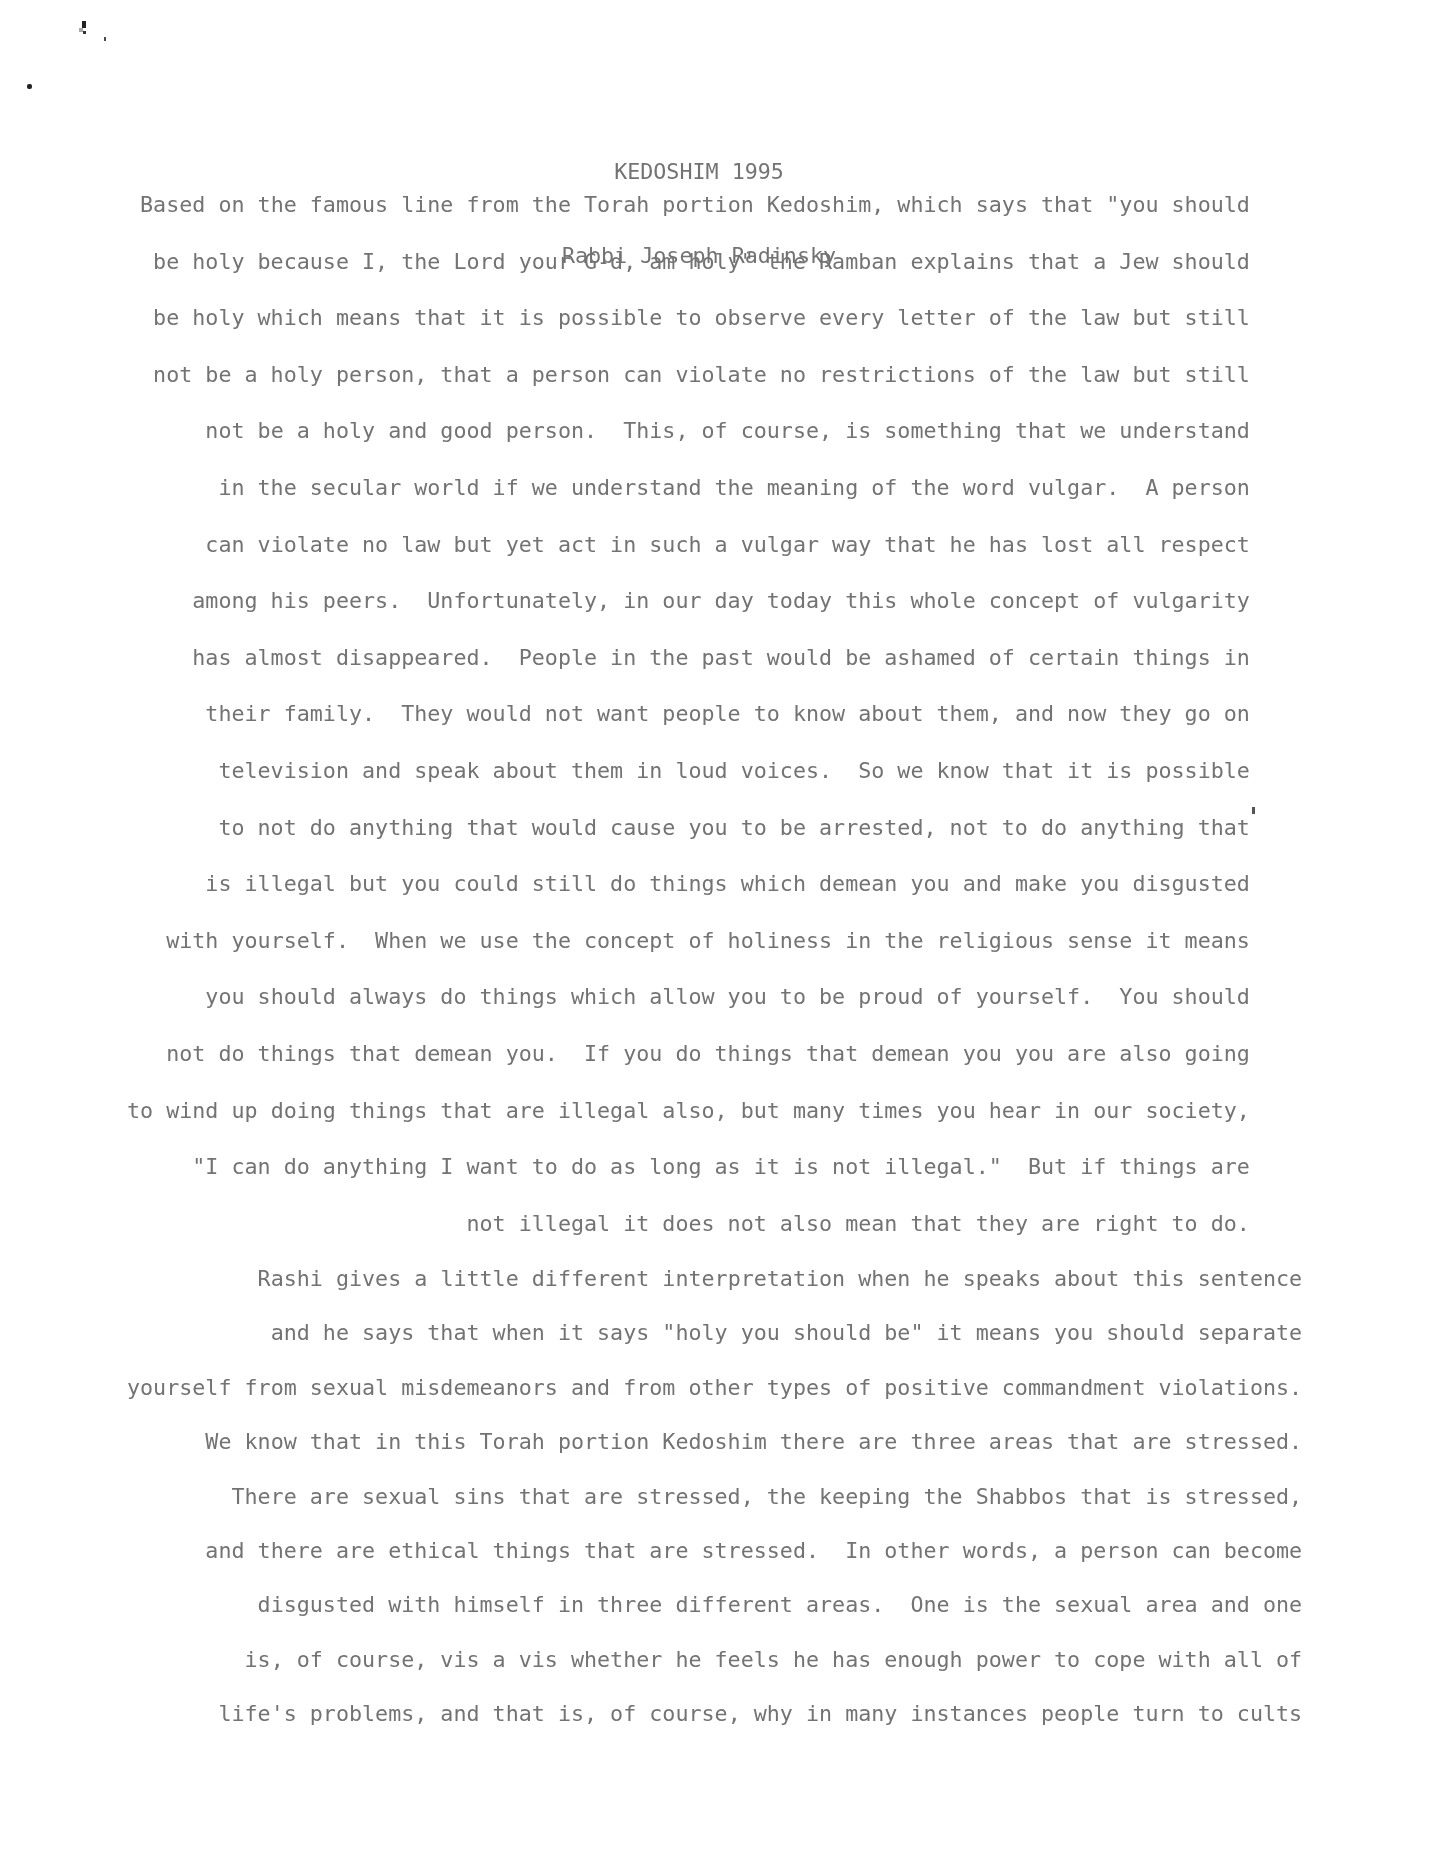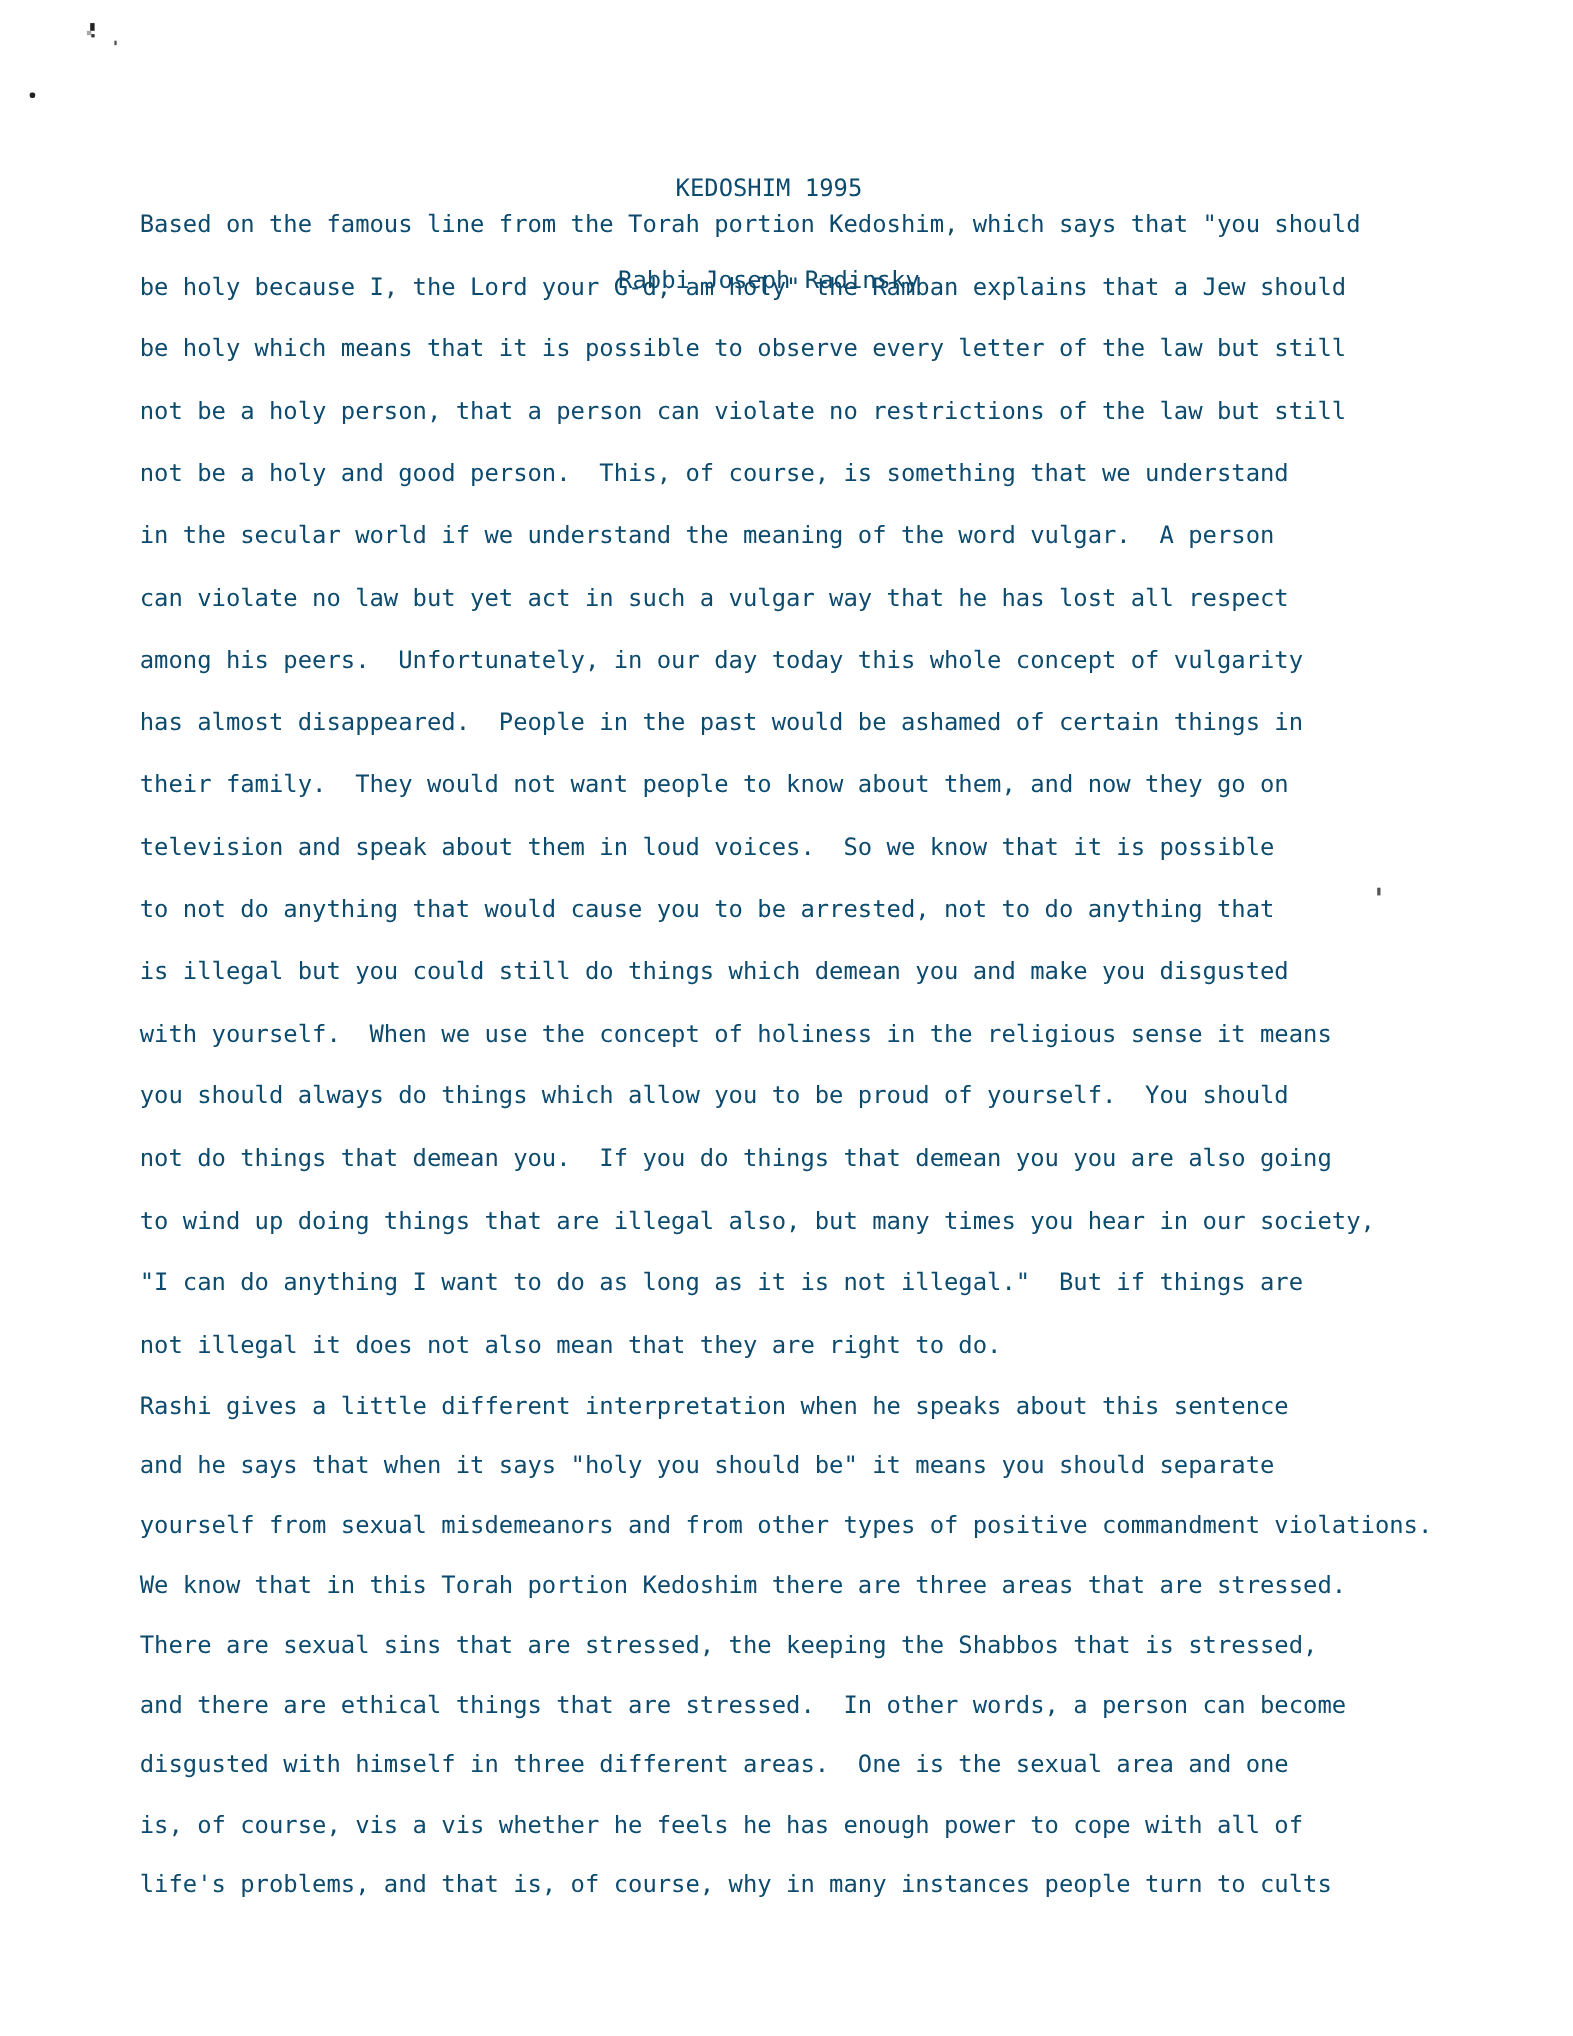--- a/index.html
+++ b/index.html
@@ -3,42 +3,42 @@
 <meta charset="utf-8">
 <style>
   html, body { margin: 0; padding: 0; background: #ffffff; }
   .page {
     position: relative;
     width: 1430px;
     height: 1851px;
     background: #ffffff;
     overflow: hidden;
     font-family: "DejaVu Sans Mono", "Liberation Mono", monospace;
-    color: #0c4a6e;
+    color: #737373;
   }
   .doc-header {
     position: absolute;
     top: 102px;
     left: 0;
     width: 1430px;
     text-align: center;
     transform: translateX(-16px);
     font-size: 21.7px;
     line-height: 28px;
     white-space: pre;
   }
   .para {
     position: absolute;
     left: 127px;
     font-size: 21.7px;
     white-space: pre;
   }
   .para-1 { top: 177px;  line-height: 56.6px; }
   .para-2 { top: 1252px; line-height: 54.4px; }
-  .line { white-space: pre; }
+  .line { white-space: pre; text-align: right; }
   .speck { position: absolute; background: #222; }
   .speck.s1 { left: 82px;   top: 21px;  width: 4px; height: 7px; }
   .speck.s2 { left: 79px;   top: 28px;  width: 4px; height: 4px; background: #a8a8a8; }
   .speck.s3 { left: 83px;   top: 31px;  width: 3px; height: 3px; background: #333; }
   .speck.s4 { left: 104px;  top: 37px;  width: 2px; height: 4px; background: #4a4a4a; }
   .speck.s5 { left: 27px;   top: 84px;  width: 5px; height: 5px; border-radius: 2px; }
   .speck.s6 { left: 1252px; top: 807px; width: 3px; height: 7px; background: #555; }
 </style>
 </head>
 <body>

